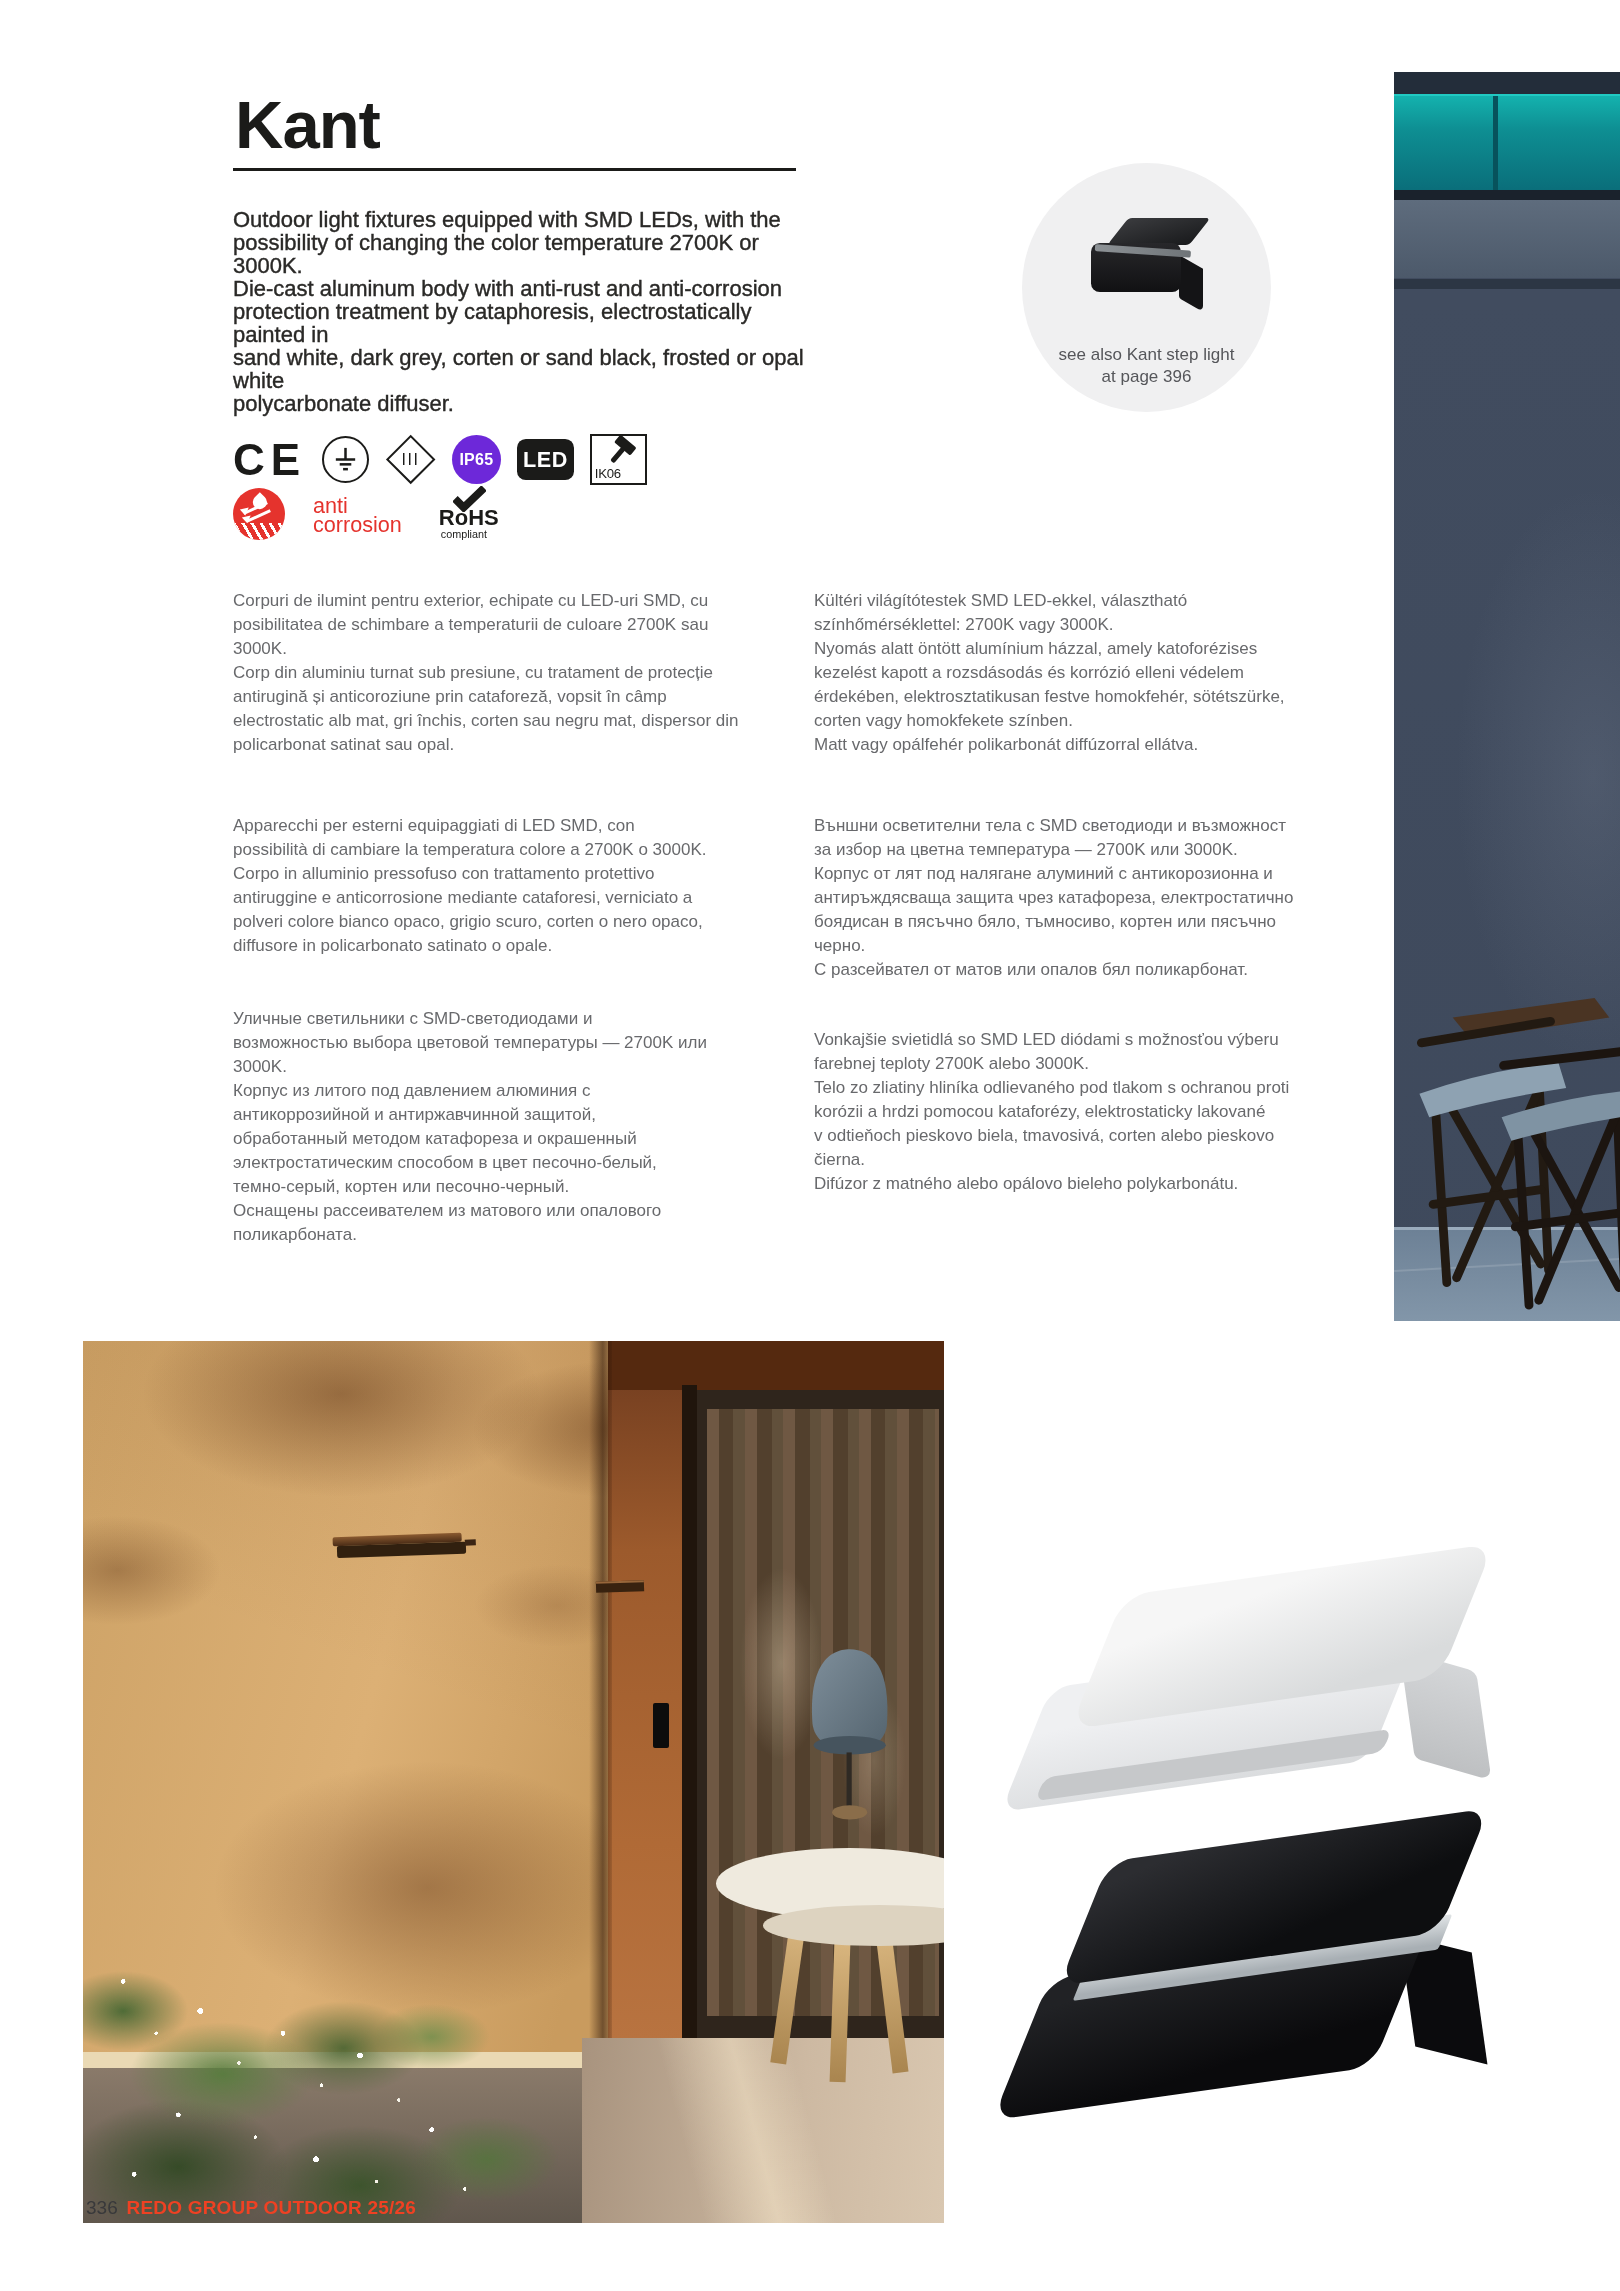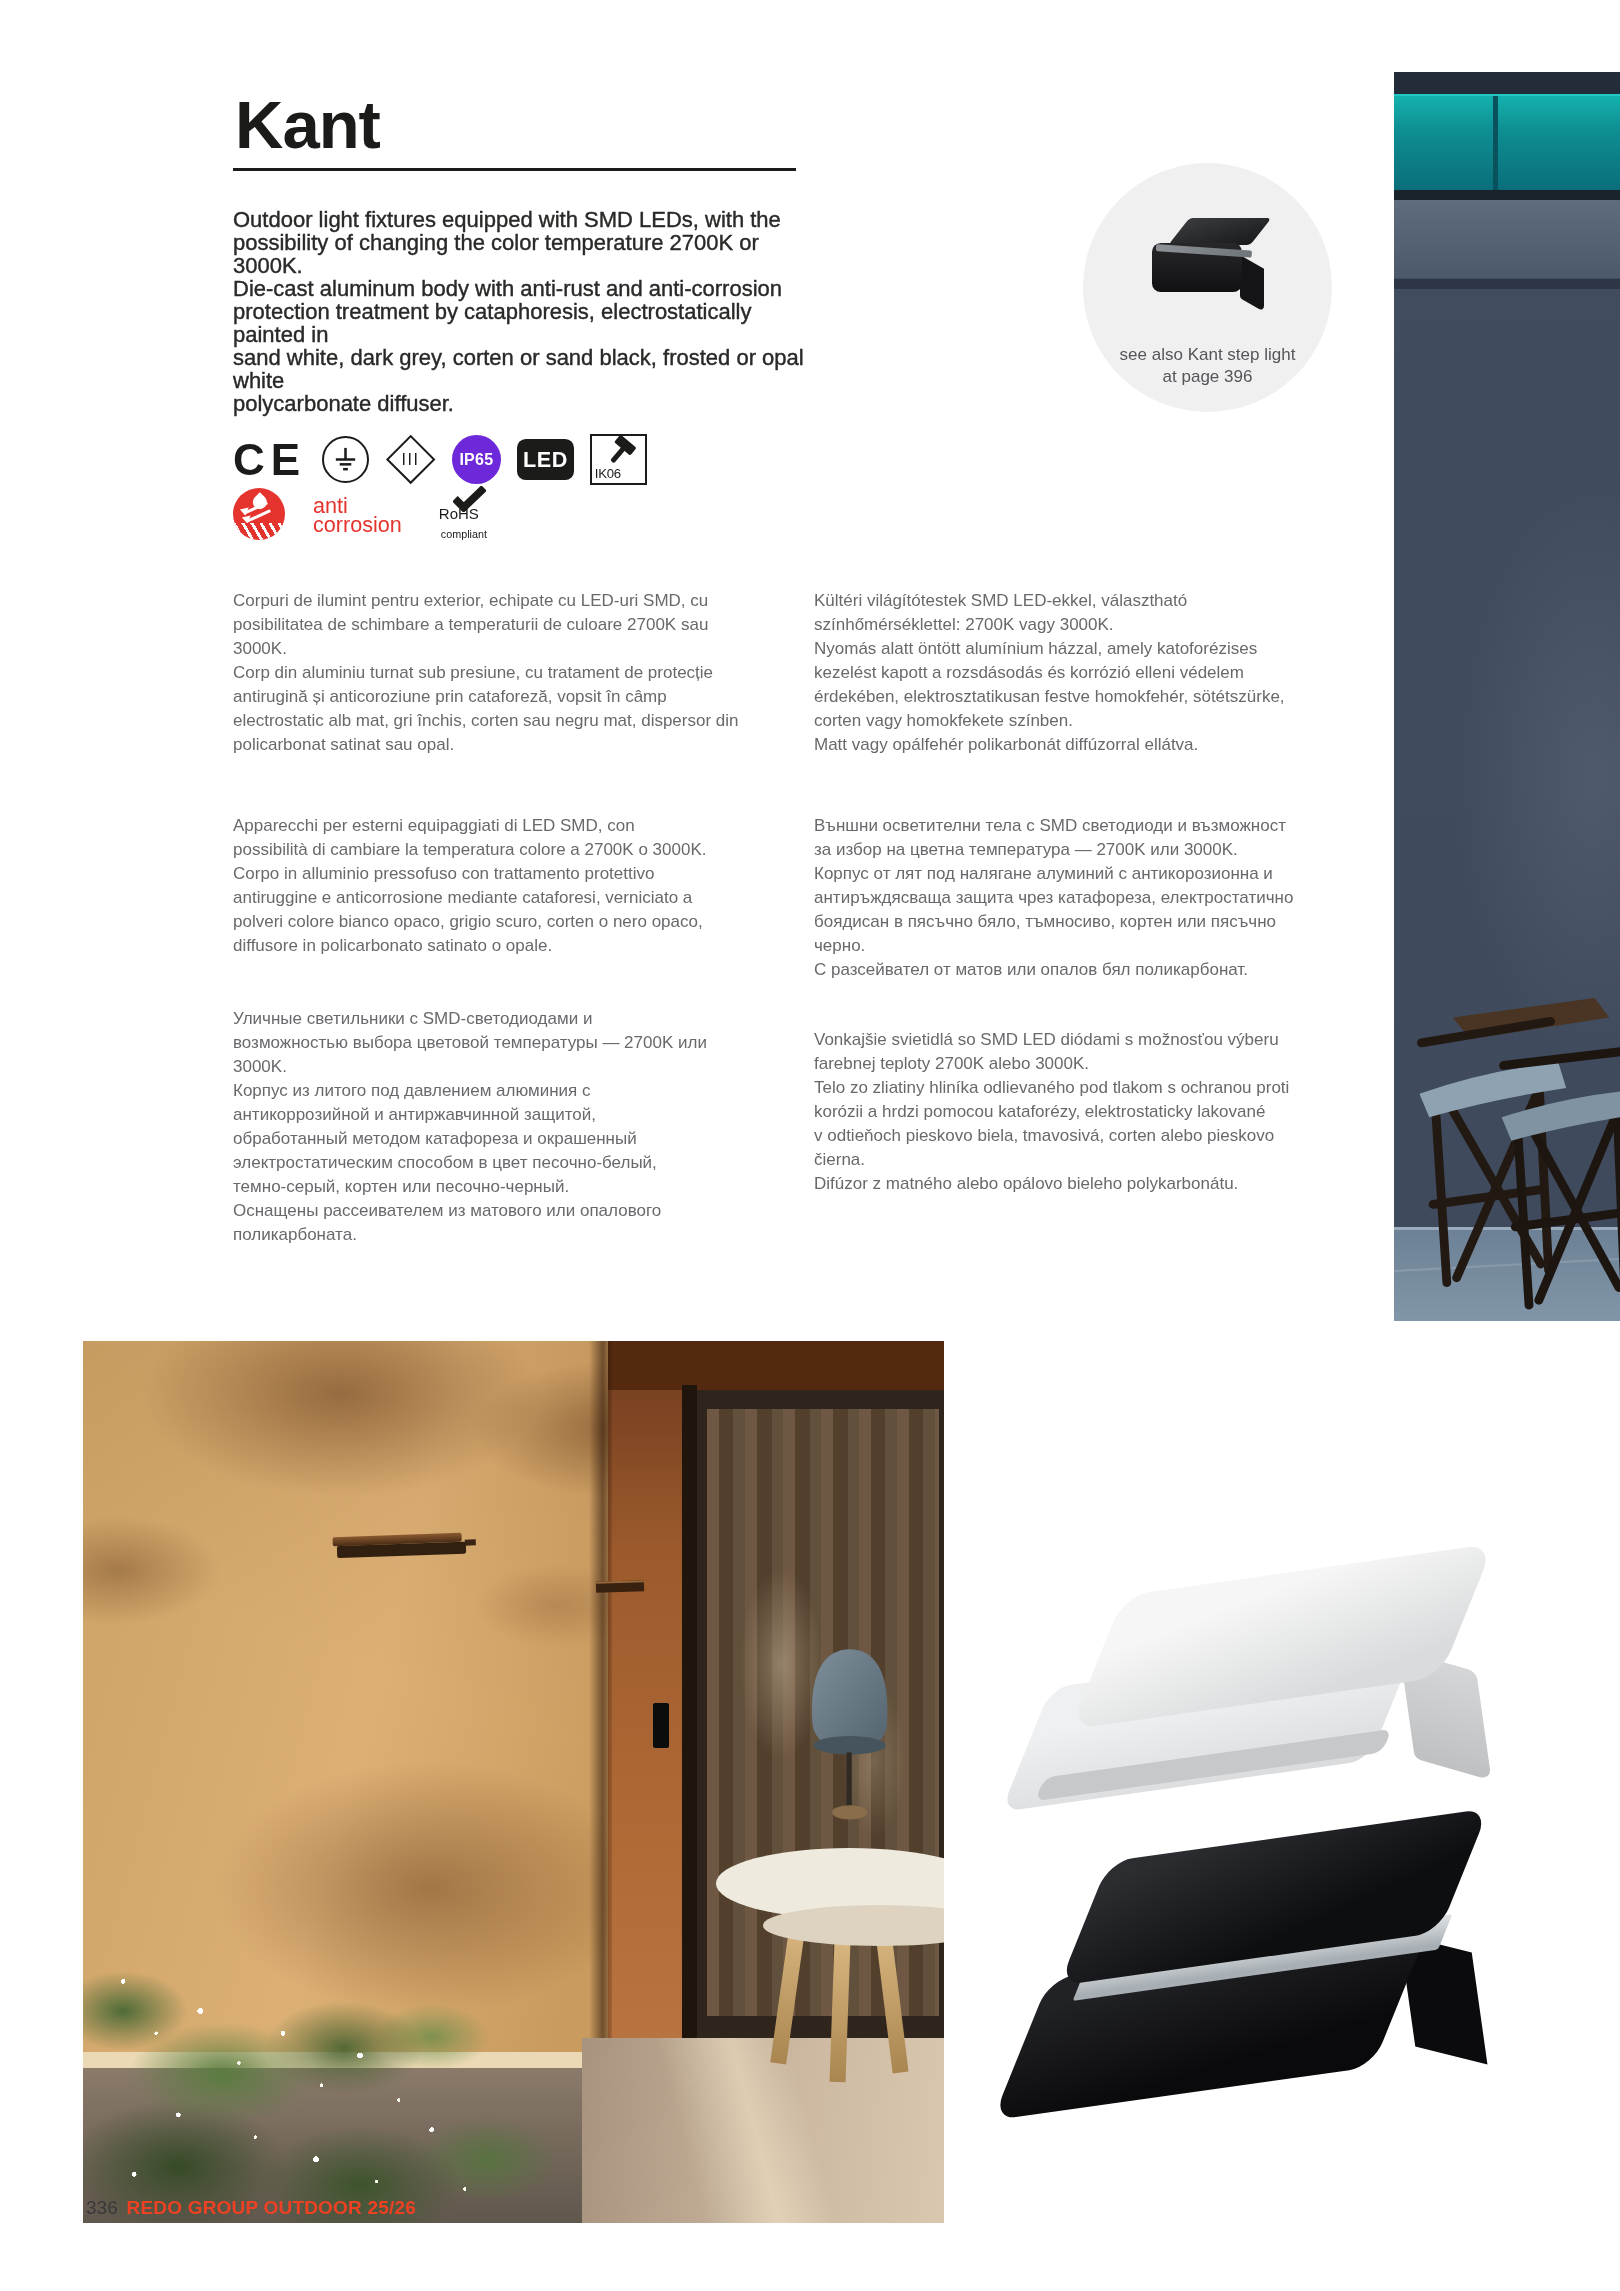--- a/index.html
+++ b/index.html
@@ -34,25 +34,25 @@
   .anti{display:flex;align-items:center;gap:28px;}
   .anti-badge{position:relative;width:52px;height:52px;border-radius:50%;background:#e5332d;overflow:hidden;}
   .anti-drop{position:absolute;left:19.6px;top:6.9px;width:13.7px;height:13.7px;background:#fff;
              border-radius:0 50% 50% 50%;transform:rotate(45deg);}
   .anti-hatch{position:absolute;left:0;bottom:0;width:100%;height:16.7px;
               background:repeating-linear-gradient(60deg,#fff 0 2.9px,transparent 2.9px 7.8px);}
   .anti-arrows{position:absolute;inset:0;}
   .anti-text{color:#e5332d;font-size:21.6px;line-height:19.6px;margin-top:2.9px;}
   .rohs{position:relative;width:98px;height:55px;}
   .rohs svg{position:absolute;left:13.7px;top:-2px;}
-  .rohs .rohs-main{position:absolute;left:0;top:16.7px;font-size:15px;font-weight:400;color:#1b1b19;}
+  .rohs .rohs-main{position:absolute;left:0;top:16.7px;font-size:22px;font-weight:700;color:#1b1b19;}
   .rohs .rohs-sub{position:absolute;left:2px;top:40px;font-size:10.8px;color:#1b1b19;}
 
   
-  .see-circle{position:absolute;left:1083px;top:163px;width:249px;height:249px;border-radius:50%;
+  .see-circle{position:absolute;left:1022px;top:163px;width:249px;height:249px;border-radius:50%;
               background:#f0f0f1;}
   .see-caption{position:absolute;left:0;right:0;bottom:23.5px;margin:0;text-align:center;
                font-size:17px;line-height:22.5px;color:#55565a;white-space:pre-line;}
   .steplight{position:absolute;left:63px;top:51px;width:127px;height:98px;}
   .sl-top{position:absolute;left:21.6px;top:3.9px;width:82px;height:27.4px;border-radius:3.9px;
           background:linear-gradient(160deg,#3a3b3e,#191a1c);transform:skewX(-38deg);transform-origin:bottom left;}
   .sl-front{position:absolute;left:5.9px;top:29px;width:90px;height:49px;border-radius:8.8px;
             background:linear-gradient(180deg,#27272a,#111113);}
   .sl-diff{position:absolute;left:9.8px;top:30px;width:96px;height:6.9px;border-radius:2px;
            background:linear-gradient(90deg,#8d9296,#6f7478);transform:rotate(4deg);transform-origin:left center;}

